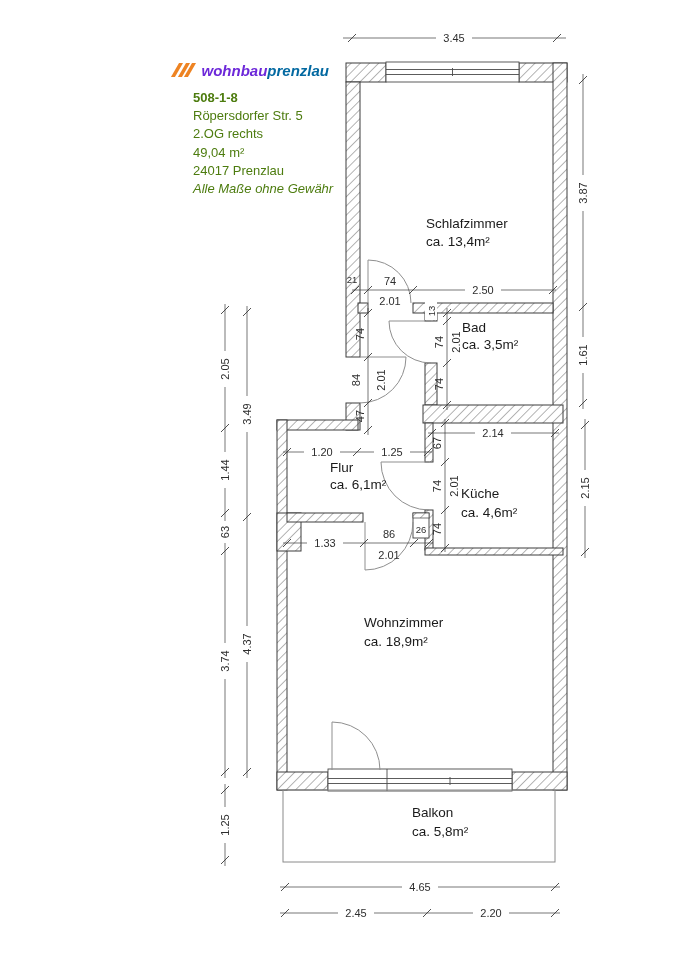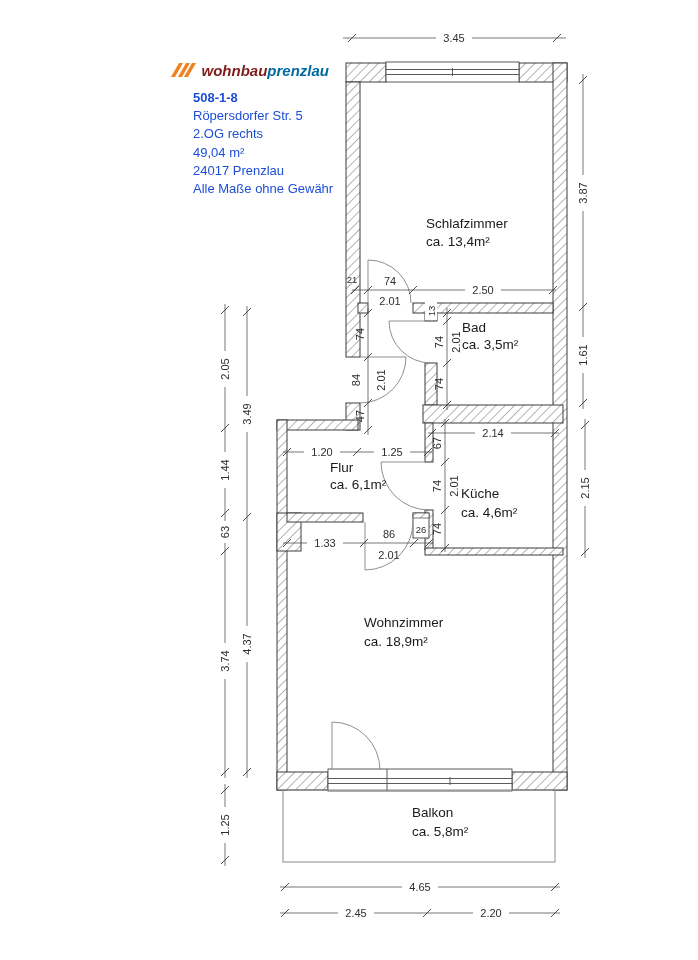--- a/index.html
+++ b/index.html
@@ -4,23 +4,23 @@
 <style>
   html,body{margin:0;padding:0;background:#fff;}
   .page{position:relative;width:698px;height:960px;background:#fff;overflow:hidden;
         font-family:"Liberation Sans",sans-serif;}
   .plan-svg{position:absolute;left:0;top:0;}
   
   .logo{position:absolute;left:175px;top:60px;display:flex;align-items:center;height:20px;}
   .logo .slashes{display:flex;margin-right:7px;}
   .logo .slash{width:4px;height:14px;margin-right:2.5px;transform:skewX(-30deg);}
   .logo .wordmark{font-size:15px;font-weight:bold;font-style:italic;letter-spacing:0;}
-  .infoblock{position:absolute;left:193px;top:89px;font-size:13px;color:#1d4ed8;line-height:18.2px;}
+  .infoblock{position:absolute;left:193px;top:89px;font-size:13px;color:#4d7c0f;line-height:18.2px;}
   .infoblock .b{font-weight:bold;}
-  .infoblock .i{}
+  .infoblock .i{font-style:italic;}
   
   text{font-family:"Liberation Sans",sans-serif;}
   .dim{font-size:11px;fill:#2e2e2e;}
   .dimsmall{font-size:9.5px;fill:#2e2e2e;}
   .room{font-size:13.5px;fill:#1a1a1a;}
   .wl{stroke:#3c3c3c;stroke-width:1;}
   .dl{stroke:#3c3c3c;stroke-width:0.7;fill:none;}
   .tk{stroke:#3c3c3c;stroke-width:0.9;fill:none;}
   .door{stroke:#8f8f8f;stroke-width:1;fill:none;}
   .win{stroke:#4a4a4a;stroke-width:0.9;fill:#fff;}
@@ -30,21 +30,21 @@
 
 <div class="page">
 
   <div class="logo">
     <span class="slashes">
       <span class="slash" style="background: rgb(238, 131, 34);"></span>
         <span class="slash" style="background: rgb(238, 131, 34);"></span>
         <span class="slash" style="background: rgb(238, 131, 34);"></span>
     </span>
     <span class="wordmark">
-      <span style="color: #7f1d1d;">wohnbau</span><span style="color: #0369a1;">prenzlau</span>
+      <span style="color: #6d28d9;">wohnbau</span><span style="color: #0369a1;">prenzlau</span>
     </span>
   </div>
 
   <div class="infoblock">
     <div class="b">508-1-8</div>
     <div>Röpersdorfer Str. 5</div>
     <div>2.OG rechts</div>
     <div>49,04 m²</div>
     <div>24017 Prenzlau</div>
     <div class="i">Alle Maße ohne Gewähr</div>

